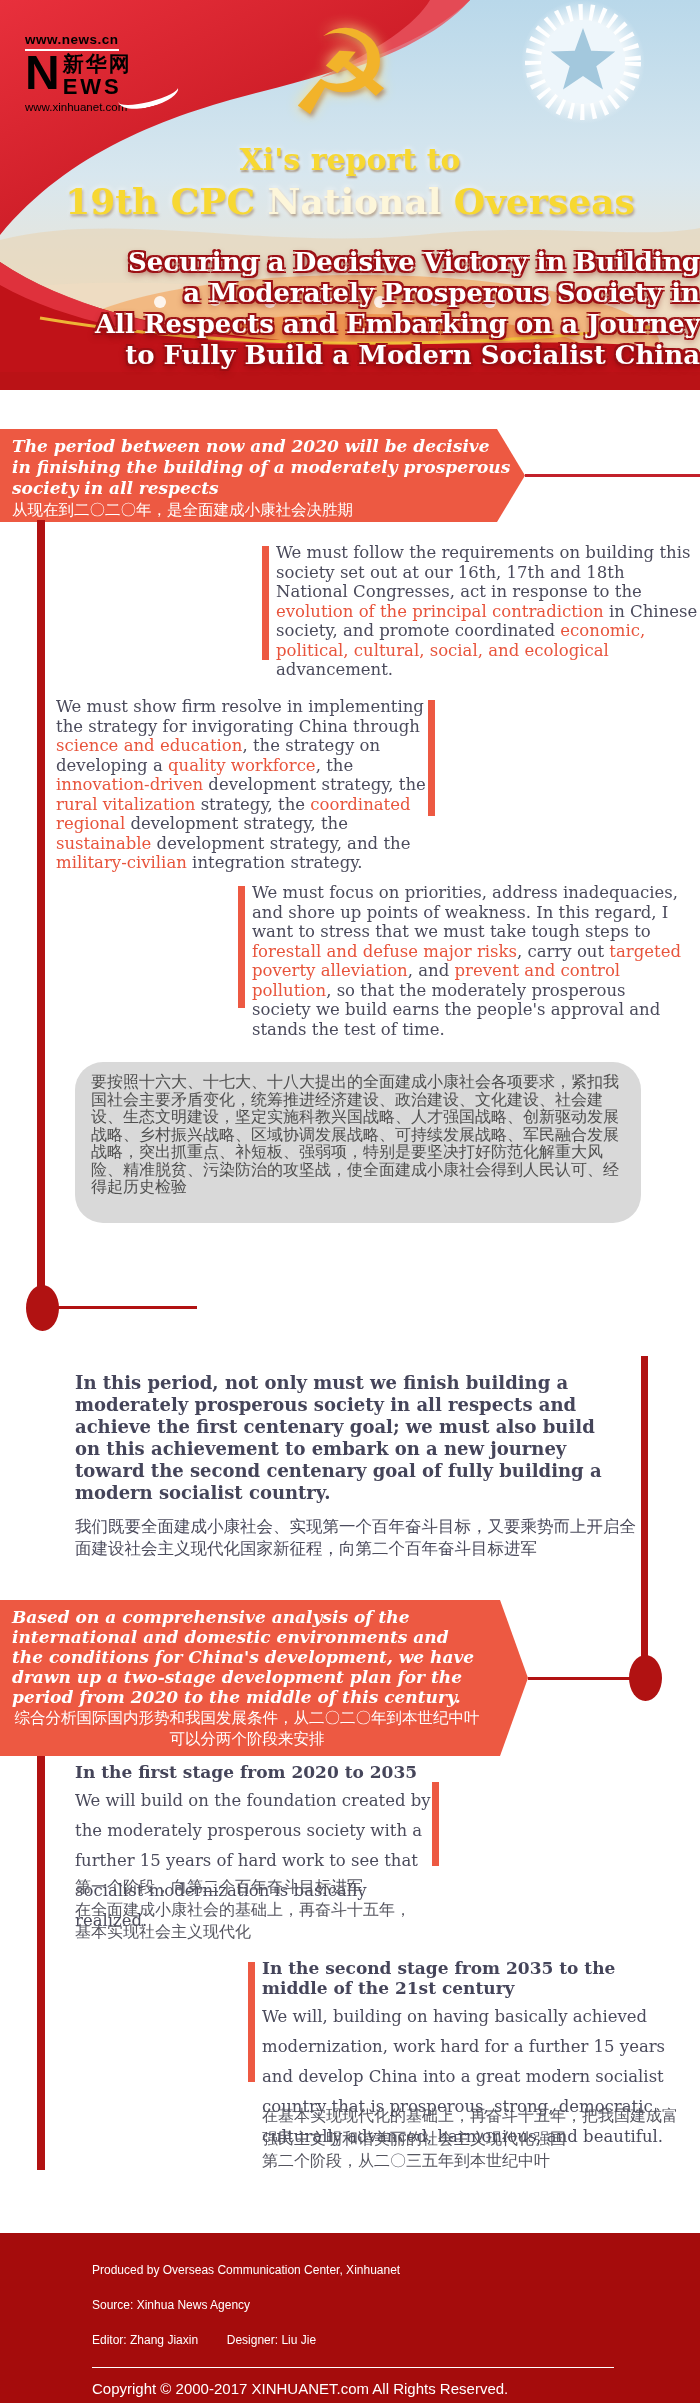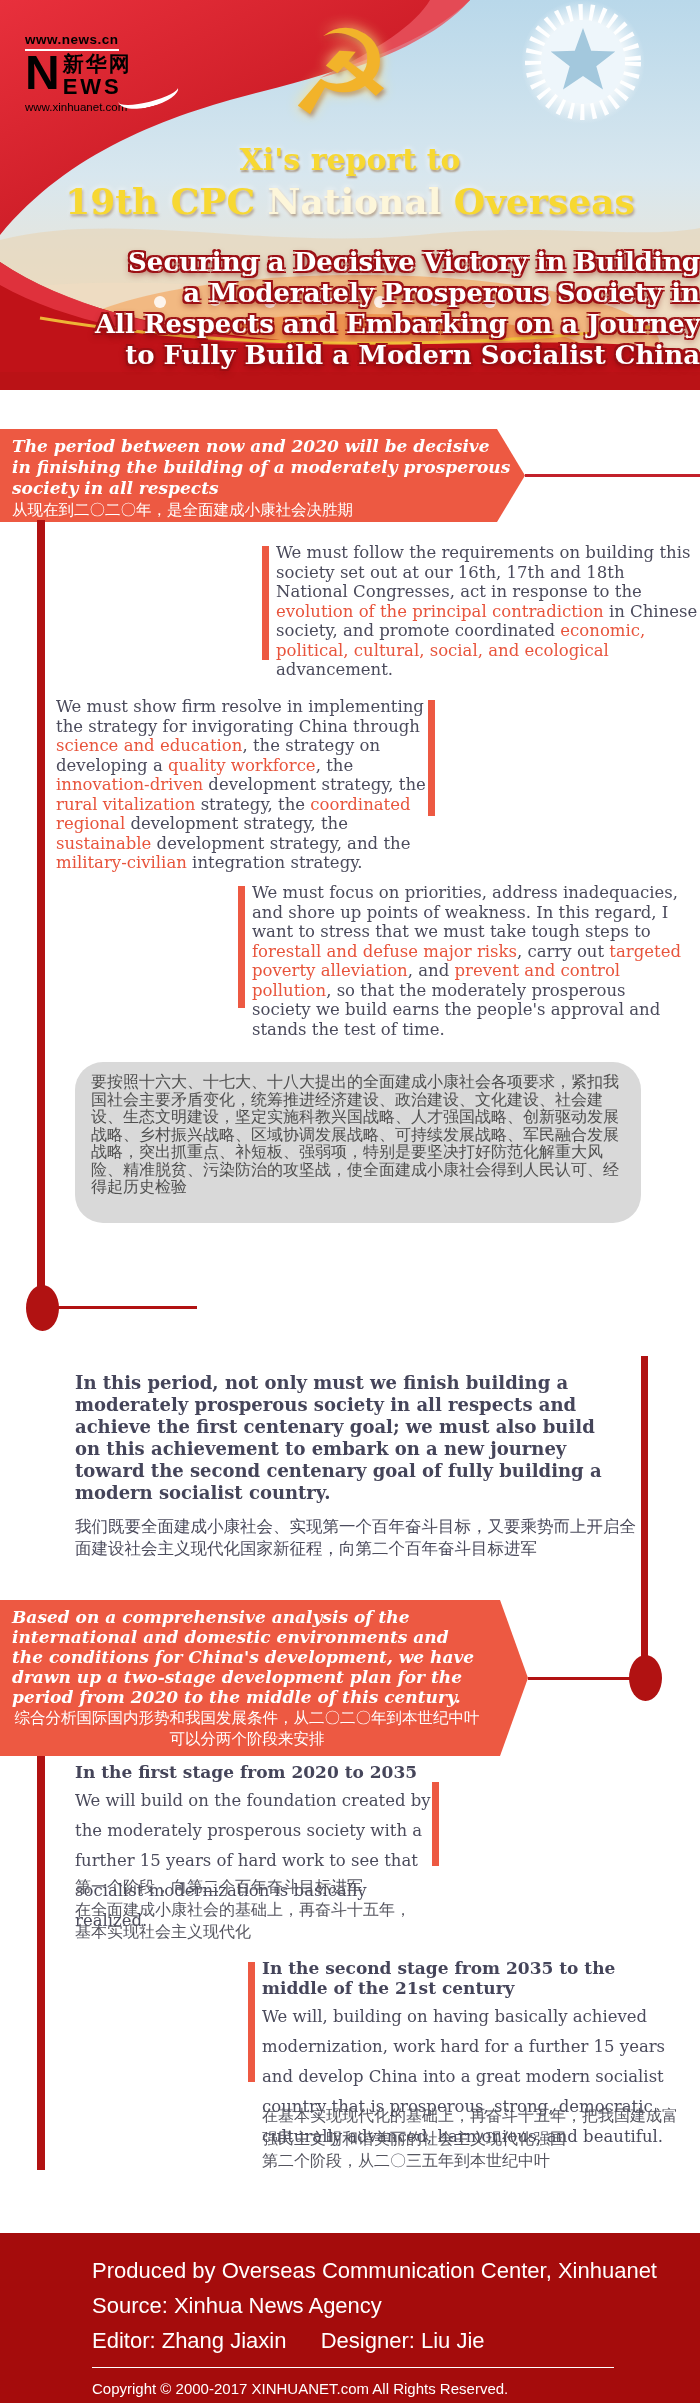--- a/index.html
+++ b/index.html
@@ -61,21 +61,21 @@
            padding:11px 16px;font-family:"DejaVu Sans",sans-serif;font-size:16px;line-height:17.5px;border-radius:28px;}
   .bold-para{font-weight:bold;font-size:18px;line-height:22px;color:#45455a;}
   .zh-para{font-family:"DejaVu Sans",sans-serif;font-size:16.5px;line-height:22px;color:#4b4b5c;}
   .stage-head{font-weight:bold;font-size:17px;line-height:20px;color:#45455a;}
   .stage-body{font-size:16.5px;line-height:30px;color:#4b4b5c;margin-top:2px;}
   .stage-zh{font-family:"DejaVu Sans",sans-serif;font-size:16px;line-height:22.5px;color:#55555f;}
 
   
   #footer{left:0;top:2233px;width:700px;height:170px;background:#a50c0c;color:#fff;
           font-family:"Liberation Sans",sans-serif;padding:20px 0 0 92px;}
-  .f-line{font-size:22px;line-height:35px;}
+  .f-line{font-size:12px;line-height:35px;}
   .f-divider{width:522px;height:1px;background:#fff;margin-top:9px;}
   .f-copy{font-size:15px;margin-top:12px;}
 </style>
 </head>
 <body>
 
 <div id="canvas">
 
   <svg id="header-bg" class="abs" width="700" height="390" viewBox="0 0 700 390" aria-hidden="true">
     <defs>

